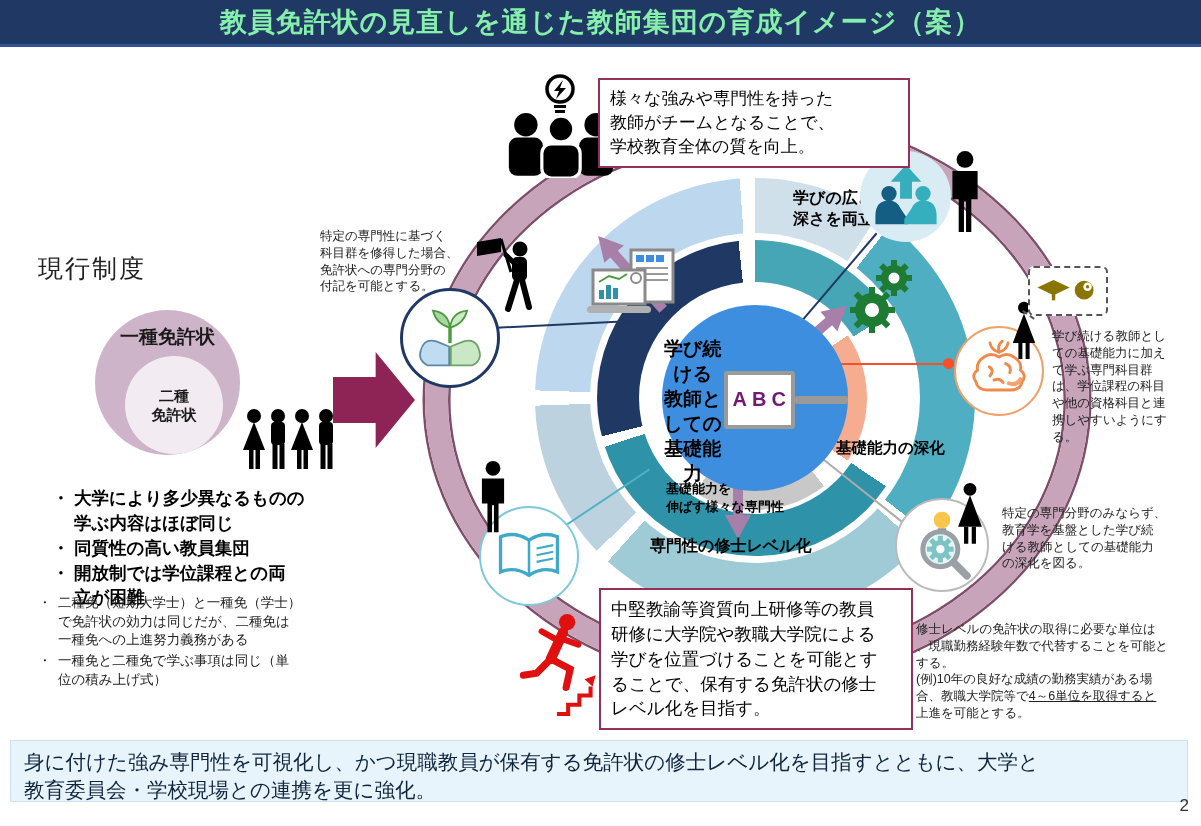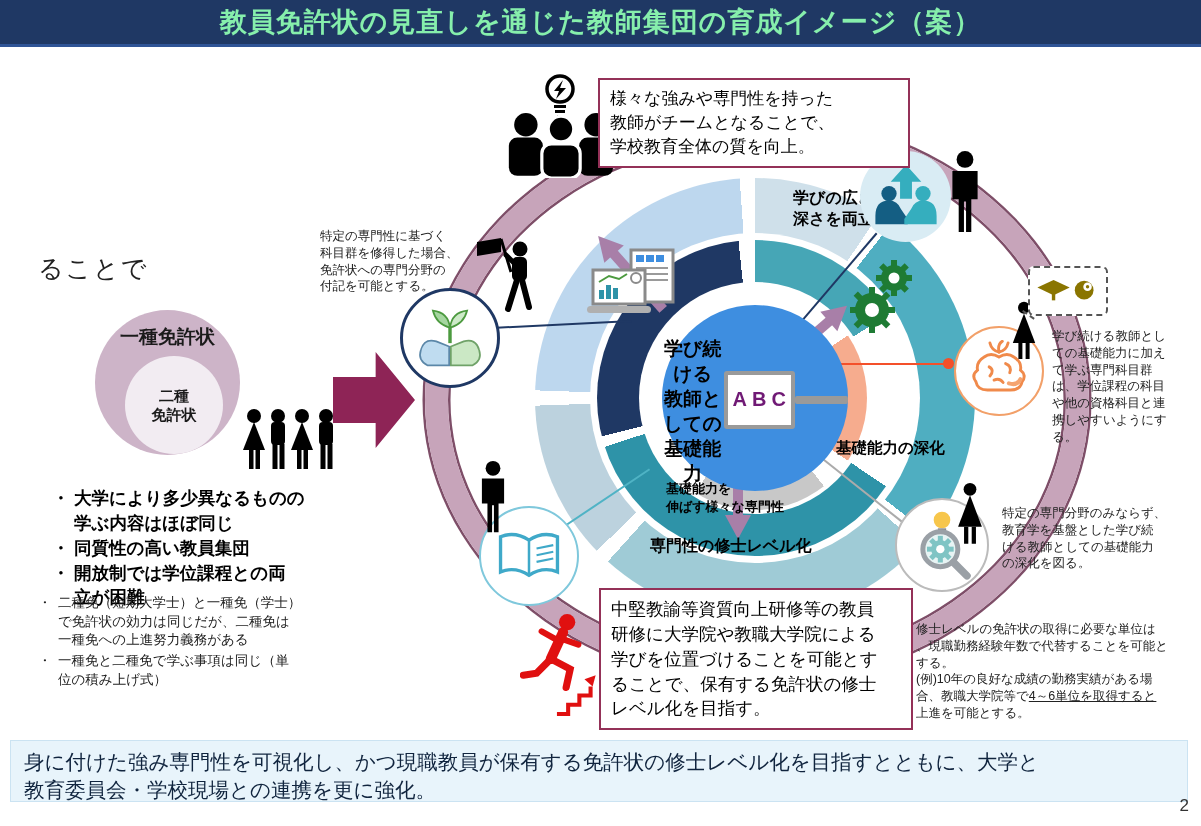--- a/index.html
+++ b/index.html
@@ -98,21 +98,21 @@
 </style>
 </head>
 <body>
 
 <div class="page">
 
   <header class="abs titlebar">
     <h1>教員免許状の見直しを通じた教師集団の育成イメージ（案）</h1>
   </header>
 
-  <div class="abs cs-heading">ることで</div>
+  <div class="abs cs-heading">現行制度</div>
 
   <div class="abs lic-outer">
     <span class="lbl1">一種免許状</span>
     <div class="lic-inner">
       <span class="pre">二種
 免許状</span>
     </div>
   </div>
 
   <div class="abs" style="left:243px;top:408px;z-index:5;">

